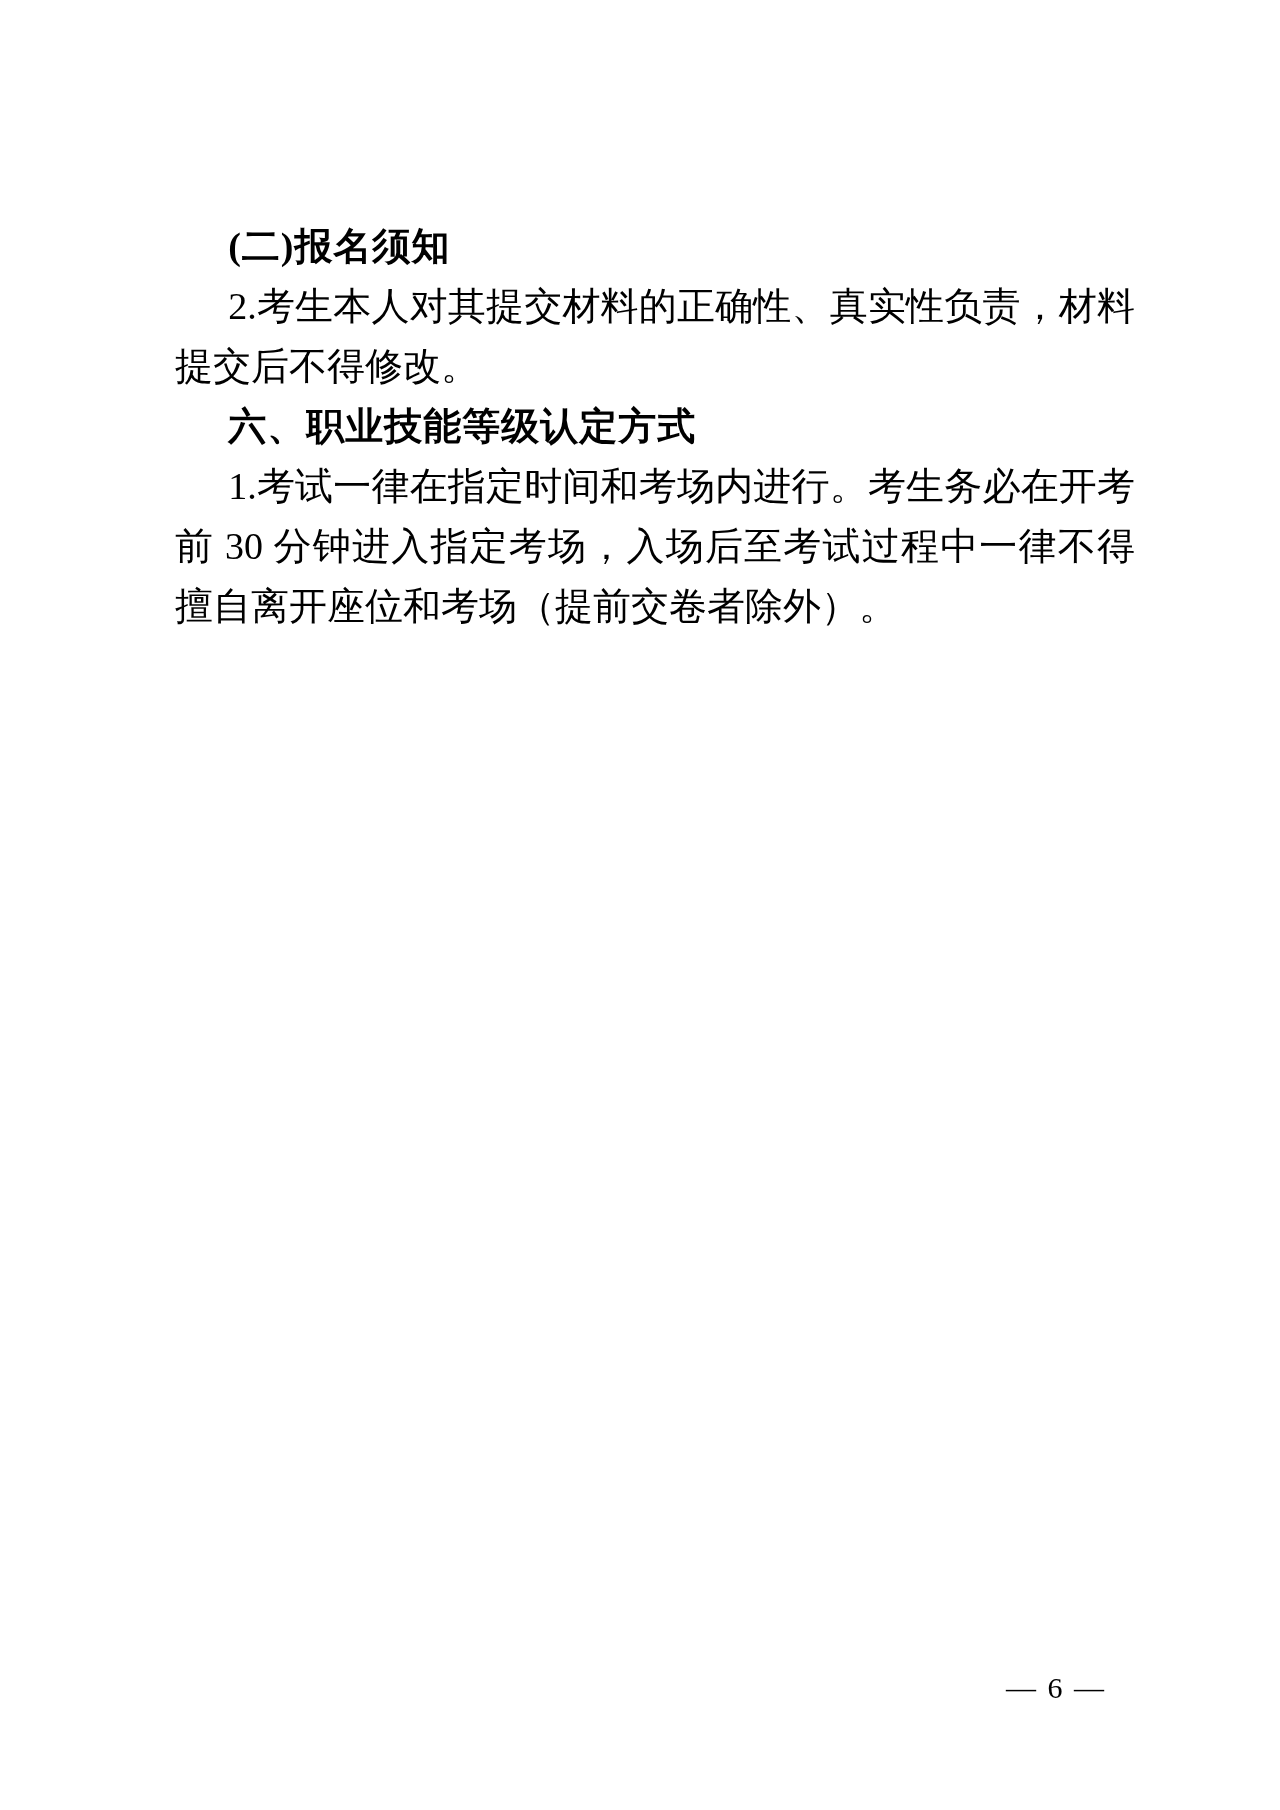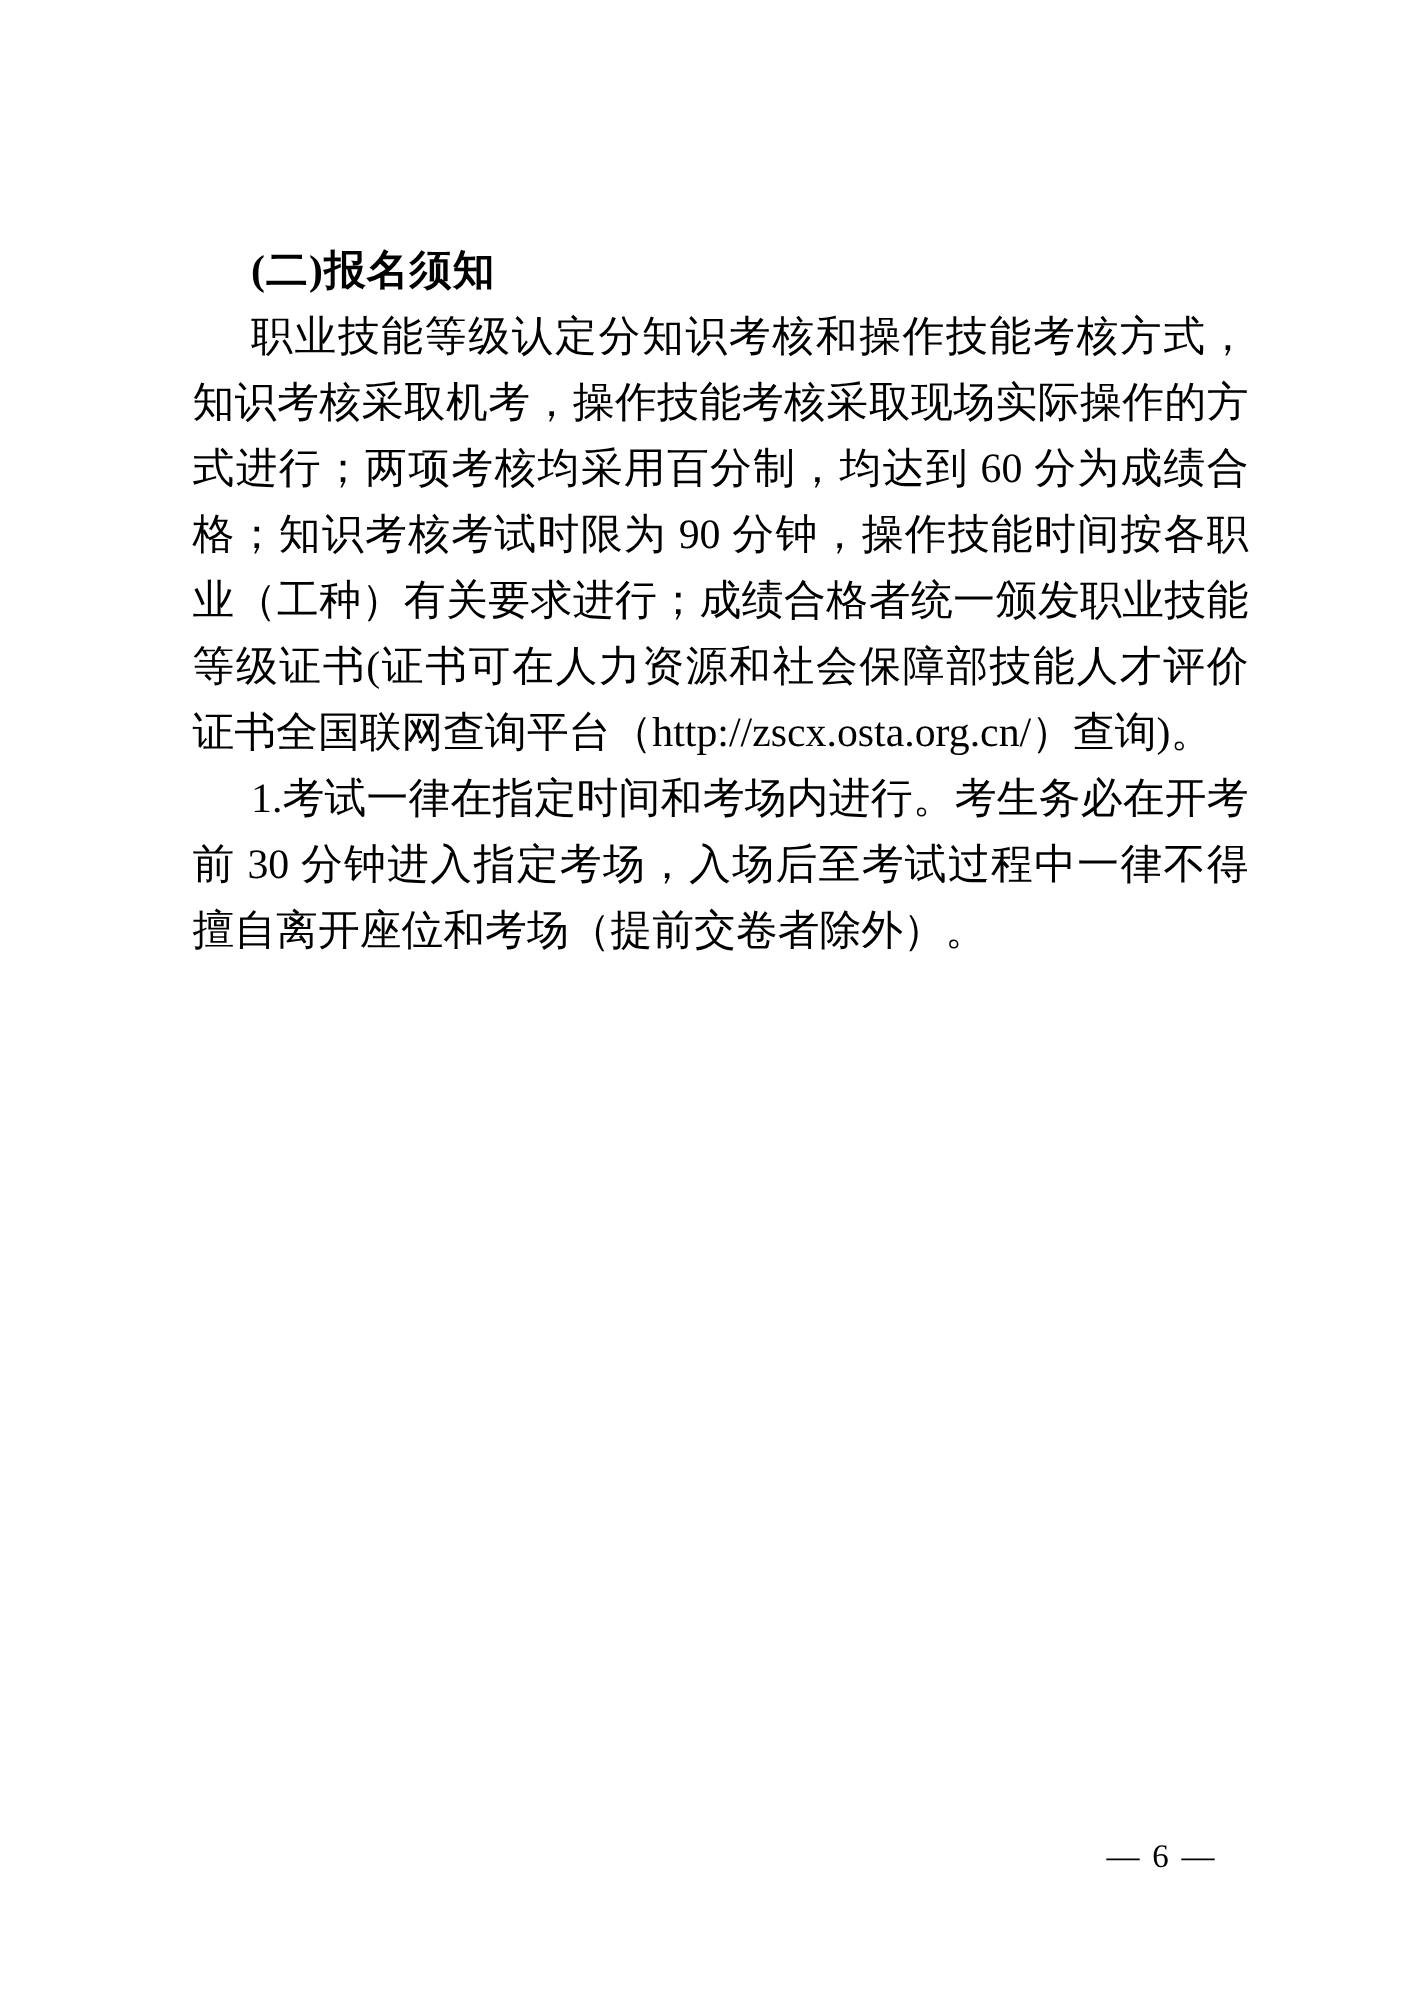--- a/index.html
+++ b/index.html
@@ -65,23 +65,24 @@
 </head>
 <body>
 
 <div class="page">
 
   <div class="content">
 
     <h3 class="blk h-kai">(二)报名须知</h3>
 
 
+    <p class="blk para">2.考生本人对其提交材料的正确性、真实性负责，材料提交后不得修改。</p>
 
+    <h2 class="blk h-hei">六、职业技能等级认定方式</h2>
 
-    <p class="blk para">职业技能等级认定分知识考核和操作技能考核方式，知识考核采取机考，操作技能考核采取现场实际操作的方式进行；两项考核均采用百分制，均达到 60 分为成绩合格；知识考核考试时限为 90 分钟，操作技能时间按各职业（工种）有关要求进行；成绩合格者统一颁发职业技能等级证书(证书可在人力资源和社会保障部技能人才评价证书全国联网查询平台（http://zscx.osta.org.cn/）查询)。</p>
 
 
 
 
 
     <p class="blk para">1.考试一律在指定时间和考场内进行。考生务必在开考前 30 分钟进入指定考场，入场后至考试过程中一律不得擅自离开座位和考场（提前交卷者除外）。</p>
 
   </div>
 
   <div class="footer">— 6 —</div>

